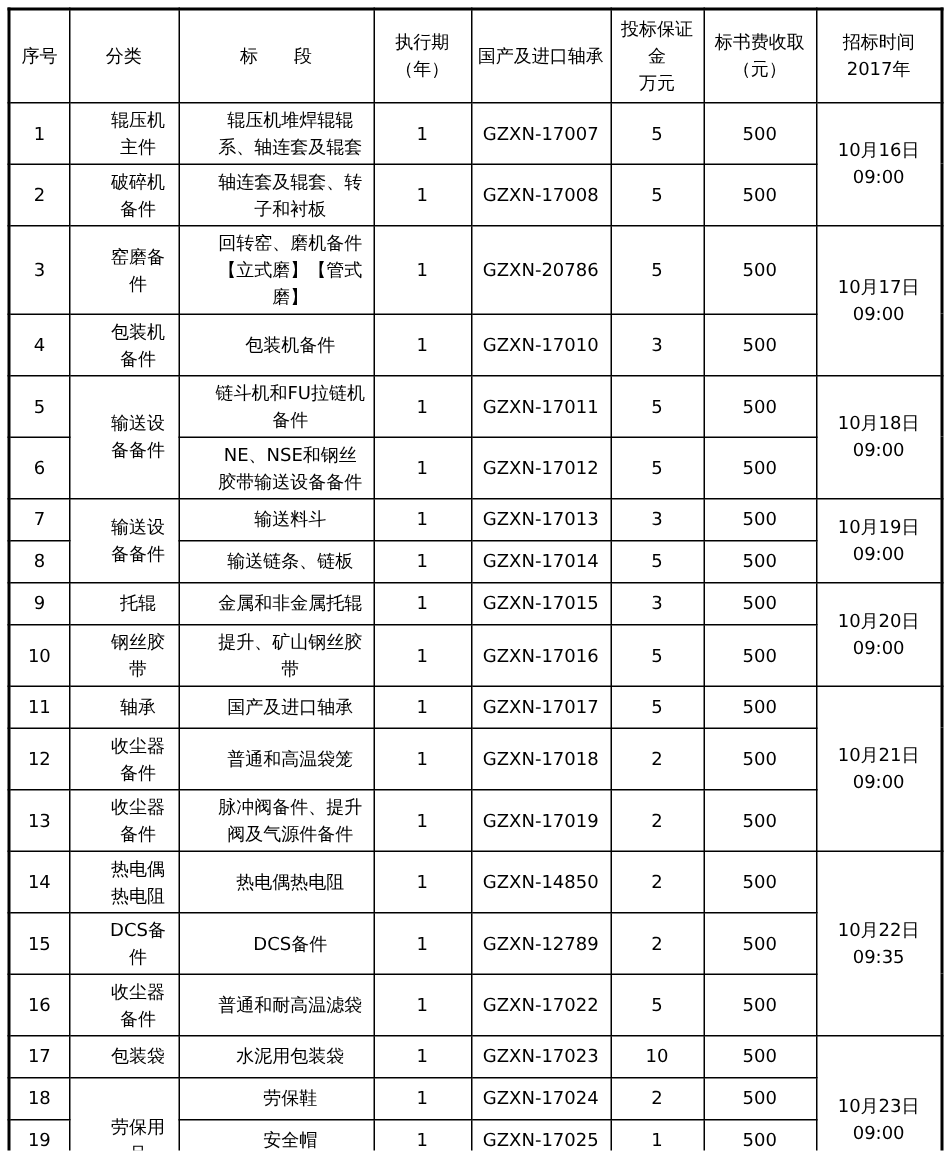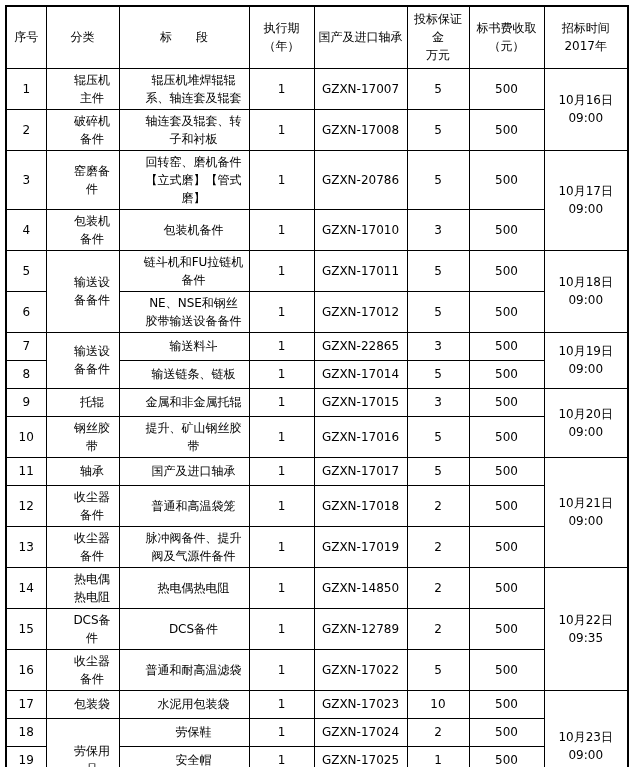--- a/index.html
+++ b/index.html
@@ -123,21 +123,21 @@
       <td>1</td>
       <td>GZXN-17012</td>
       <td>5</td>
       <td>500</td>
     </tr>
     <tr class="h1">
       <td>7</td>
       <td class="l" rowspan="2">输送设备备件</td>
       <td class="l">输送料斗</td>
       <td>1</td>
-      <td>GZXN-22865</td>
+      <td>GZXN-17013</td>
       <td>3</td>
       <td>500</td>
       <td rowspan="2">10月19日
 09:00</td>
     </tr>
     <tr class="h1">
       <td>8</td>
       <td class="l">输送链条、链板</td>
       <td>1</td>
       <td>GZXN-17014</td>

